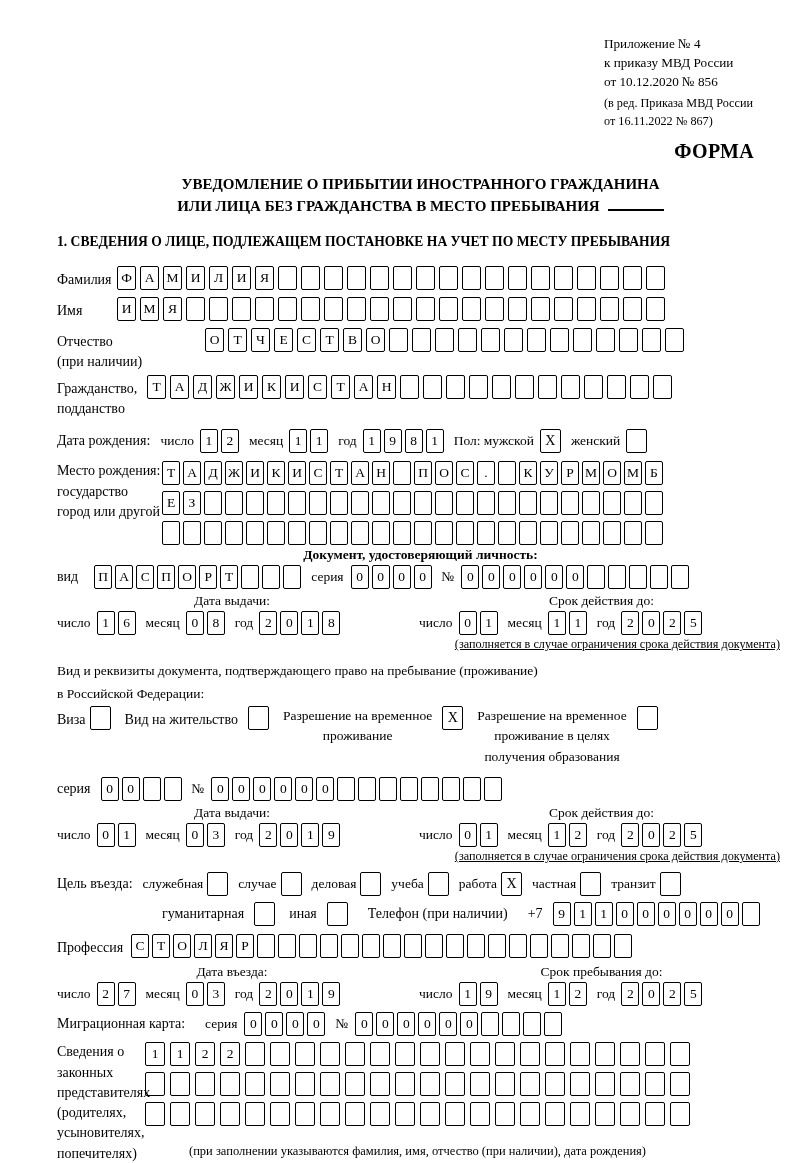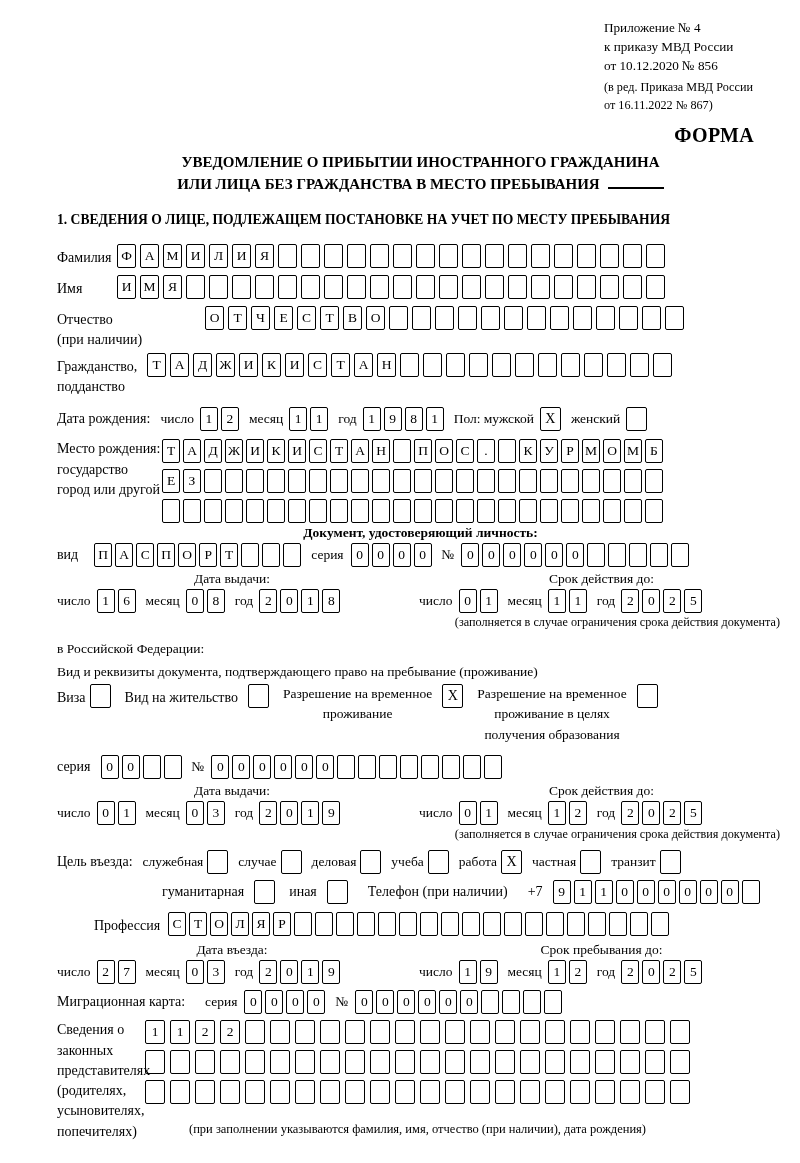--- a/index.html
+++ b/index.html
@@ -1,33 +1,33 @@
 <!DOCTYPE html>
 <html><head>
 <meta charset="utf-8">
 <style>
   * { margin:0; padding:0; box-sizing:border-box; }
   html,body { background:#fff; }
   body { width:800px; height:1163px; font-family:"Liberation Serif", serif; color:#000; }
-  .page { width:800px; height:1163px; padding:18px 16px 0 57px; overflow:hidden; background:#fff;border-radius:27px; }
+  .page { width:800px; height:1163px; padding:34px 16px 0 57px; overflow:hidden; background:#fff;border-radius:27px; }
 
   .hdr { margin-left:547px; width:190px; font-size:13.2px; line-height:1.45; }
   .hdr .small { font-size:12.2px; margin-top:4px; line-height:1.4; }
   .form-word { text-align:right; padding-right:30px; font-weight:bold; font-size:20px; margin-top:10px; letter-spacing:.3px; }
 
-  .title { text-align:center; font-weight:bold; font-size:15px; line-height:1.5; margin-top:4px;font-family:Liberation Serif, serif; }
+  .title { text-align:center; font-weight:bold; font-size:15px; line-height:1.5; margin-top:10px;font-family:Liberation Serif, serif; }
   .blank-line { display:inline-block; width:56px; border-bottom:2px solid #000; height:.9em; margin-left:8px; }
 
   .sec-heading { font-weight:bold; font-size:13.6px; margin-top:16px; }
 
   .row { display:flex; align-items:flex-start; }
   .ai-c { align-items:center; }
   .lab { font-size:14px; line-height:1.45; flex:0 0 auto; }
   .pt4 { padding-top:4px; }
-  .w60 { width:60px; } .w148 { width:148px; } .w90 { width:90px; } .w105 { width:105px; } .w64 { width:64px;margin-left:37px; } .w88 { width:88px; }
+  .w60 { width:60px; } .w148 { width:148px; } .w90 { width:90px; } .w105 { width:105px; } .w64 { width:64px; } .w88 { width:88px; }
 
   .cells { display:flex; gap:4px; flex:0 0 auto; }
   .cell { flex:0 0 auto; width:19px; height:24px; border:1.5px solid #000; border-radius:2px; font-size:13.5px; line-height:21px; text-align:center; }
   .cells.sm { gap:3px; } .cells.sm .cell { width:18px; }
   .cells.wide { gap:5px; } .cells.wide .cell { width:20px; }
 
   .chk { display:inline-block; flex:0 0 auto; width:21px; height:24px; border:1.5px solid #000; border-radius:2px; font-size:14px; line-height:21px; text-align:center; }
 
   .mt2{margin-top:2px}.mt4{margin-top:4px}.mt6{margin-top:6px}.mt7{margin-top:7px}.mt8{margin-top:8px}
   .mt10{margin-top:10px}.mt16{margin-top:16px}
@@ -38,21 +38,21 @@
 
   .stack { display:flex; flex-direction:column; gap:6px; flex:0 0 auto; }
 
   .center-bold { text-align:center; font-weight:bold; font-size:13.5px; }
 
   .dates { display:flex;gap:12px; }
   .dg-left { width:350px; flex:0 0 auto; }
   .dg-right { flex:1; }
   .dg-head { text-align:center; font-size:13.5px; margin-bottom:2px; }
   .dg-line { display:flex; align-items:center; }
-  .note { font-size:12.2px; margin-top:2px; text-align:right; padding-right:4px; }
+  .note { font-size:12.2px; margin-top:2px; text-align:right; padding-right:4px;text-decoration:underline; }
 
   .para { font-size:13.5px; line-height:1.7; margin-top:8px; }
   .optml { font-size:13.5px; line-height:1.5; text-align:center; flex:0 0 auto; }
   .ml4{margin-left:4px}.ml10{margin-left:10px}.ml14{margin-left:14px}.ml16{margin-left:16px}.ml20{margin-left:20px}
   .plab { font-size:13.5px; margin:0 4px 0 10px; flex:0 0 auto; }
   .indent105 { padding-left:105px; }
   .note-center { font-size:12.5px; text-align:center; margin-top:12px; }
 </style>
 </head>
 <body>
@@ -394,22 +394,22 @@
             <span class="cell">0</span>
             <span class="cell">2</span>
             <span class="cell">5</span>
           </span>
       </div>
     </div>
   </div>
   <div class="note">(заполняется в случае ограничения срока действия документа)</div>
 
   <div class="para">
+    <div>Вид и реквизиты документа, подтверждающего право на пребывание (проживание)</div>
     <div>в Российской Федерации:</div>
-    <div>Вид и реквизиты документа, подтверждающего право на пребывание (проживание)</div>
   </div>
 
   <div class="row">
     <span class="lab pt4">Виза</span>
     <span class="chk ml4"></span>
     <span class="lab pt4 ml14">Вид на жительство</span>
     <span class="chk ml10"></span>
     <span class="optml ml14">
       <div>Разрешение на временное</div>
       <div>проживание</div>

